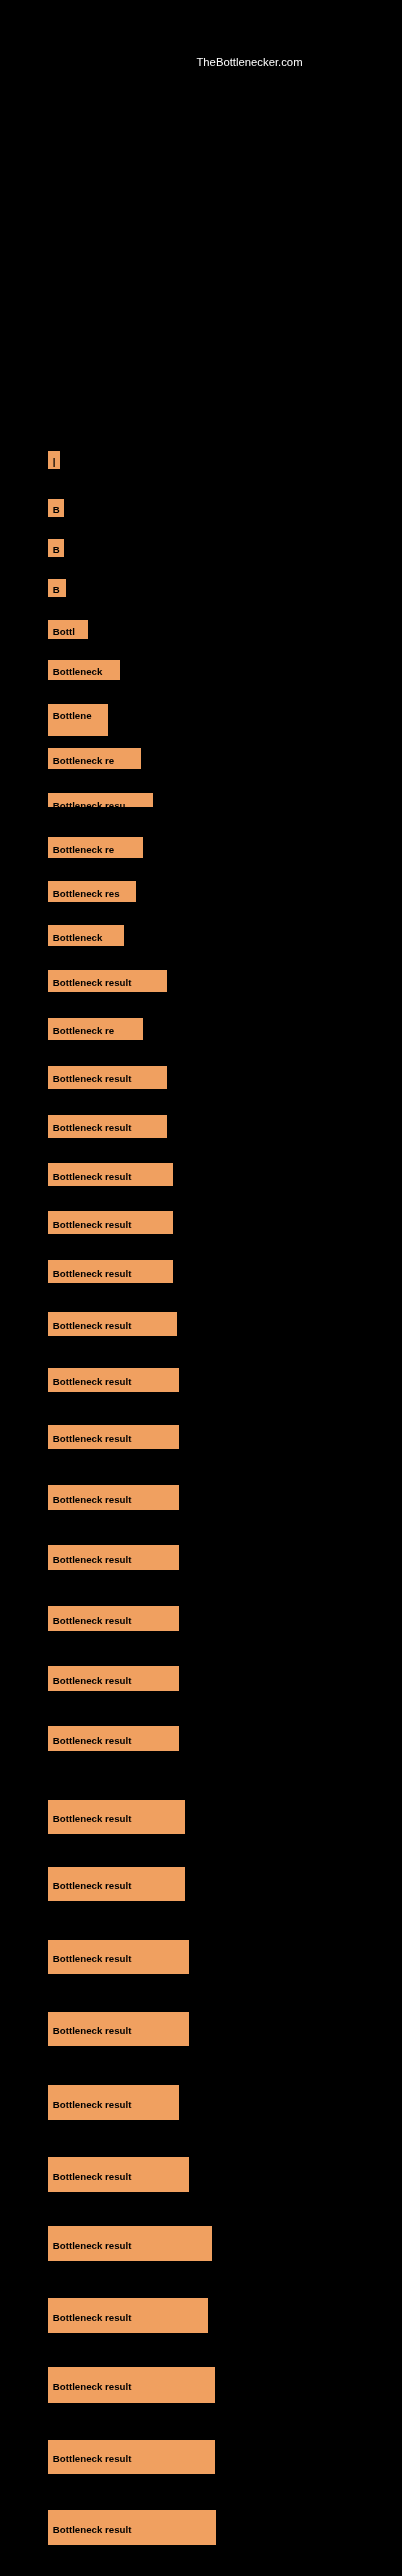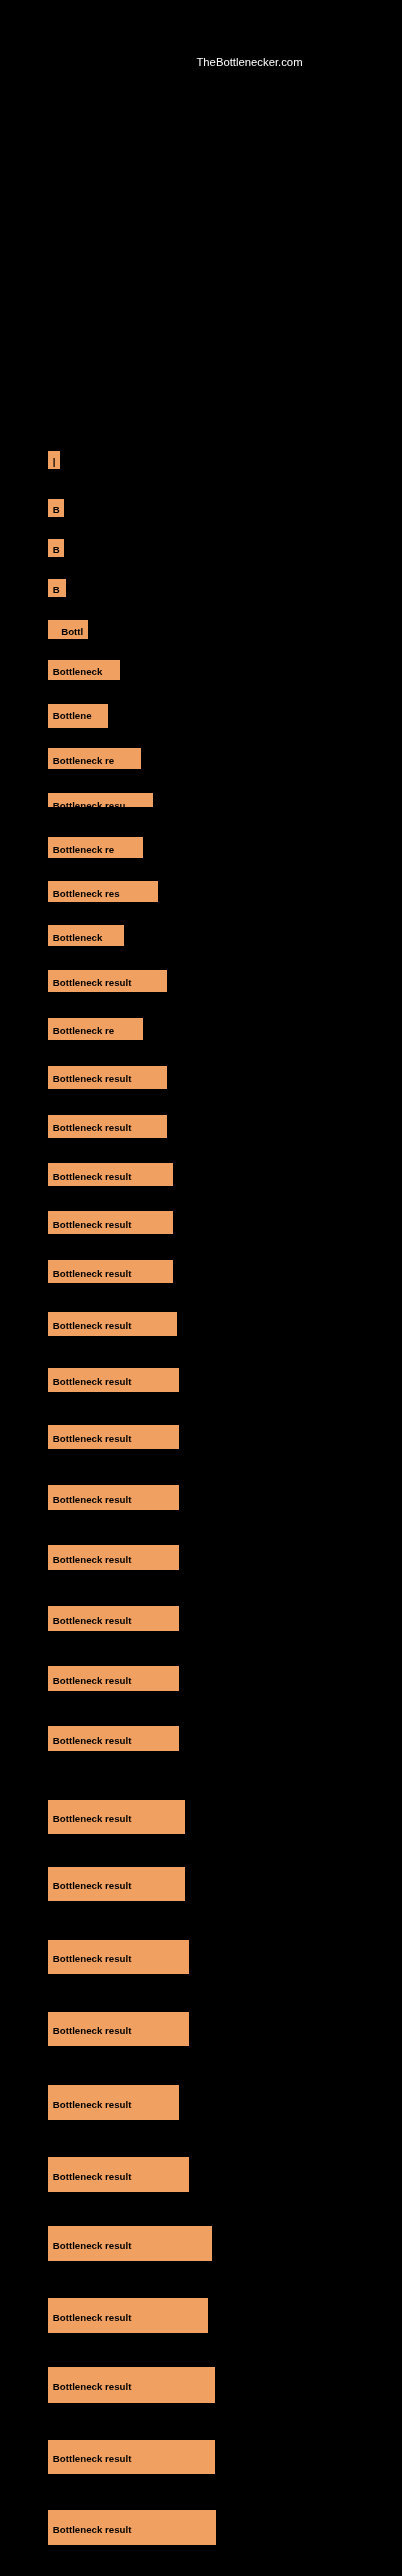--- a/index.html
+++ b/index.html
@@ -39,27 +39,27 @@
 </head>
 <body>
 
 <span class="site-title">TheBottlenecker.com</span>
 
 <div id="items-container">
     <div class="bottleneck-item" style="top: 403px; width: 12px; height: 17.7px; line-height: 17.7px;">|</div>
     <div class="bottleneck-item" style="top: 451px; width: 16px; height: 17.7px; line-height: 17.7px;">B</div>
     <div class="bottleneck-item" style="top: 491px; width: 16px; height: 17.7px; line-height: 17.7px;">B</div>
     <div class="bottleneck-item" style="top: 531px; width: 17.7px; height: 17.7px; line-height: 17.7px;">B</div>
-    <div class="bottleneck-item" style="top: 572px; width: 40px; height: 19.3px; line-height: 19.3px; text-align: right;">Bottl</div>
+    <div class="bottleneck-item" style="top: 572px; width: 40px; height: 19.3px; line-height: 19.3px;">Bottl</div>
     <div class="bottleneck-item" style="top: 612px; width: 72px; height: 20px; line-height: 20px;">Bottleneck</div>
-    <div class="bottleneck-item" style="top: 656px; width: 60px; height: 24px; line-height: 20px;">Bottlene</div>
+    <div class="bottleneck-item" style="top: 656px; width: 60px; height: 32px; line-height: 20px;">Bottlene</div>
     <div class="bottleneck-item" style="top: 700px; width: 93px; height: 21px; line-height: 21px;">Bottleneck re</div>
     <div class="bottleneck-item" style="top: 745px; width: 105px; height: 14px; line-height: 21px;">Bottleneck resu</div>
     <div class="bottleneck-item" style="top: 789px; width: 95px; height: 21px; line-height: 21px;">Bottleneck re</div>
-    <div class="bottleneck-item" style="top: 833px; width: 110px; height: 21px; line-height: 21px;">Bottleneck res</div>
+    <div class="bottleneck-item" style="top: 833px; width: 88px; height: 21px; line-height: 21px;">Bottleneck res</div>
     <div class="bottleneck-item" style="top: 877px; width: 76px; height: 21px; line-height: 21px;">Bottleneck</div>
     <div class="bottleneck-item" style="top: 922px; width: 119px; height: 22px; line-height: 22px;">Bottleneck result</div>
     <div class="bottleneck-item" style="top: 970px; width: 95px; height: 22px; line-height: 22px;">Bottleneck re</div>
     <div class="bottleneck-item" style="top: 1018px; width: 119px; height: 22.5px; line-height: 22.5px;">Bottleneck result</div>
     <div class="bottleneck-item" style="top: 1067px; width: 119px; height: 22.5px; line-height: 22.5px;">Bottleneck result</div>
     <div class="bottleneck-item" style="top: 1115px; width: 125px; height: 23px; line-height: 23px;">Bottleneck result</div>
     <div class="bottleneck-item" style="top: 1163px; width: 125px; height: 23px; line-height: 23px;">Bottleneck result</div>
     <div class="bottleneck-item" style="top: 1212px; width: 125px; height: 23px; line-height: 23px;">Bottleneck result</div>
     <div class="bottleneck-item" style="top: 1264px; width: 129px; height: 24px; line-height: 24px;">Bottleneck result</div>
     <div class="bottleneck-item" style="top: 1320px; width: 131px; height: 24px; line-height: 24px;">Bottleneck result</div>

